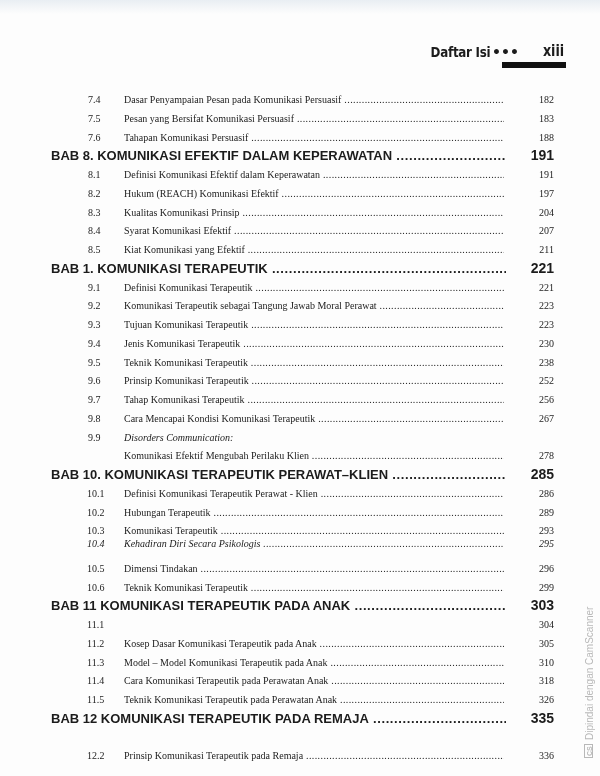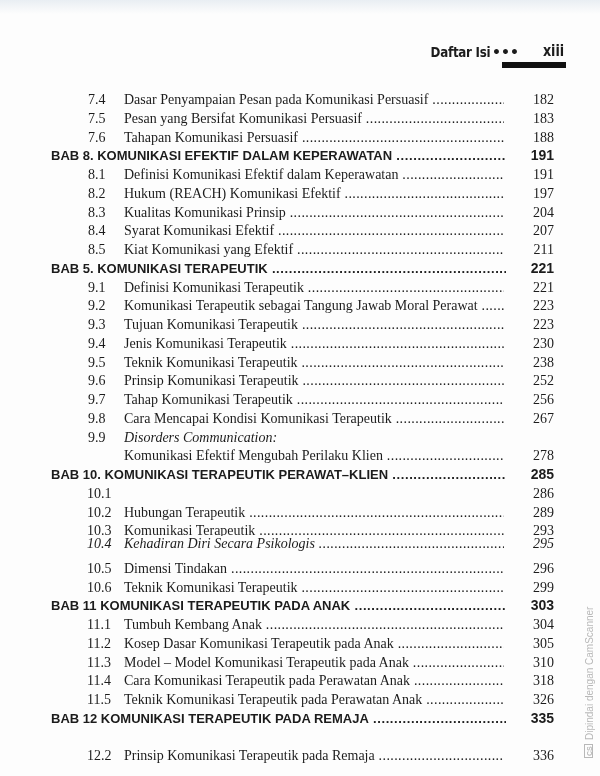--- a/index.html
+++ b/index.html
@@ -14,21 +14,21 @@
   }
   .running-title { font-size: 14px; letter-spacing: -0.3px; transform: scaleX(0.85); transform-origin: right bottom; }
   .dots { font-size: 14px; margin-left: 2px; letter-spacing: 0; }
   .page-number { font-size: 15px; margin-left: 22px; transform: scaleX(0.85); }
   .header-bar {
     position: absolute; top: 62px; right: 34px; width: 64px; height: 6px; background: #111;
   }
   .toc { position: absolute; top: 90px; left: 0; width: 600px; }
   .row {
     position: absolute; left: 0; width: 600px; height: 19px;
-    font-size: 14px; line-height: 19px;
+    font-size: 10px; line-height: 19px;
   }
   .row .num { position: absolute; left: 88px; width: 32px; text-align: left; }
   .row.sub2 .num { left: 87px; }
   .row .title {
     position: absolute; left: 124px; width: 380px; white-space: nowrap; overflow: hidden;
   }
   .row .title::after {
     content: " ......................................................................................................................................................................";
     letter-spacing: 0.4px;
   }
@@ -104,21 +104,21 @@
       <span class="num">8.4</span>
       <span class="title"><span class="t">Syarat Komunikasi Efektif</span></span>
       <span class="pg">207</span>
     </div>
     <div class="row" style="top: 150px;">
       <span class="num">8.5</span>
       <span class="title"><span class="t">Kiat Komunikasi yang Efektif</span></span>
       <span class="pg">211</span>
     </div>
     <div class="row chapter" style="top: 168.75px;">
-      <span class="title"><span class="t">BAB 5. KOMUNIKASI TERAPEUTIK</span></span>
+      <span class="title"><span class="t">BAB 1. KOMUNIKASI TERAPEUTIK</span></span>
       <span class="pg">221</span>
     </div>
     <div class="row" style="top: 187.5px;">
       <span class="num">9.1</span>
       <span class="title"><span class="t">Definisi Komunikasi Terapeutik</span></span>
       <span class="pg">221</span>
     </div>
     <div class="row" style="top: 206.25px;">
       <span class="num">9.2</span>
       <span class="title"><span class="t">Komunikasi Terapeutik sebagai Tangung Jawab Moral Perawat</span></span>
@@ -163,20 +163,21 @@
       <span class="num"></span>
       <span class="title"><span class="t">Komunikasi Efektif Mengubah Perilaku Klien</span></span>
       <span class="pg">278</span>
     </div>
     <div class="row chapter" style="top: 375px;">
       <span class="title"><span class="t">BAB 10. KOMUNIKASI TERAPEUTIK PERAWAT–KLIEN</span></span>
       <span class="pg">285</span>
     </div>
     <div class="row sub2" style="top: 393.75px;">
       <span class="num">10.1</span>
+      <span class="title"><span class="t">Definisi Komunikasi Terapeutik Perawat - Klien</span></span>
       <span class="pg">286</span>
     </div>
     <div class="row sub2" style="top: 412.5px;">
       <span class="num">10.2</span>
       <span class="title"><span class="t">Hubungan Terapeutik</span></span>
       <span class="pg">289</span>
     </div>
     <div class="row sub2" style="top: 431.25px;">
       <span class="num">10.3</span>
       <span class="title"><span class="t">Komunikasi Terapeutik</span></span>
@@ -196,21 +197,20 @@
       <span class="num">10.6</span>
       <span class="title"><span class="t">Teknik Komunikasi Terapeutik</span></span>
       <span class="pg">299</span>
     </div>
     <div class="row chapter" style="top: 506.25px;">
       <span class="title"><span class="t">BAB 11 KOMUNIKASI TERAPEUTIK PADA ANAK</span></span>
       <span class="pg">303</span>
     </div>
     <div class="row sub2" style="top: 525px;">
       <span class="num">11.1</span>
-      <span class="title"><span class="t">Tumbuh Kembang Anak</span></span>
       <span class="pg">304</span>
     </div>
     <div class="row sub2" style="top: 543.75px;">
       <span class="num">11.2</span>
       <span class="title"><span class="t">Kosep Dasar Komunikasi Terapeutik pada Anak</span></span>
       <span class="pg">305</span>
     </div>
     <div class="row sub2" style="top: 562.5px;">
       <span class="num">11.3</span>
       <span class="title"><span class="t">Model – Model Komunikasi Terapeutik pada Anak</span></span>

